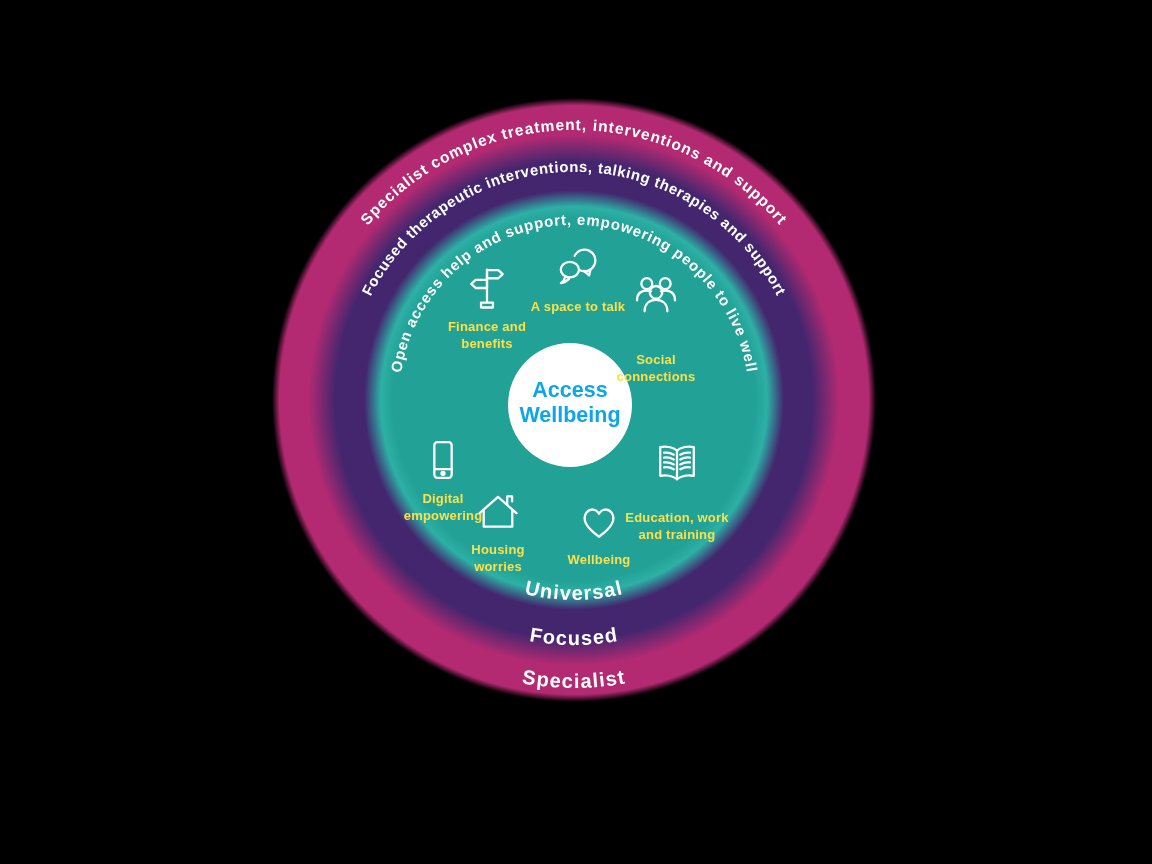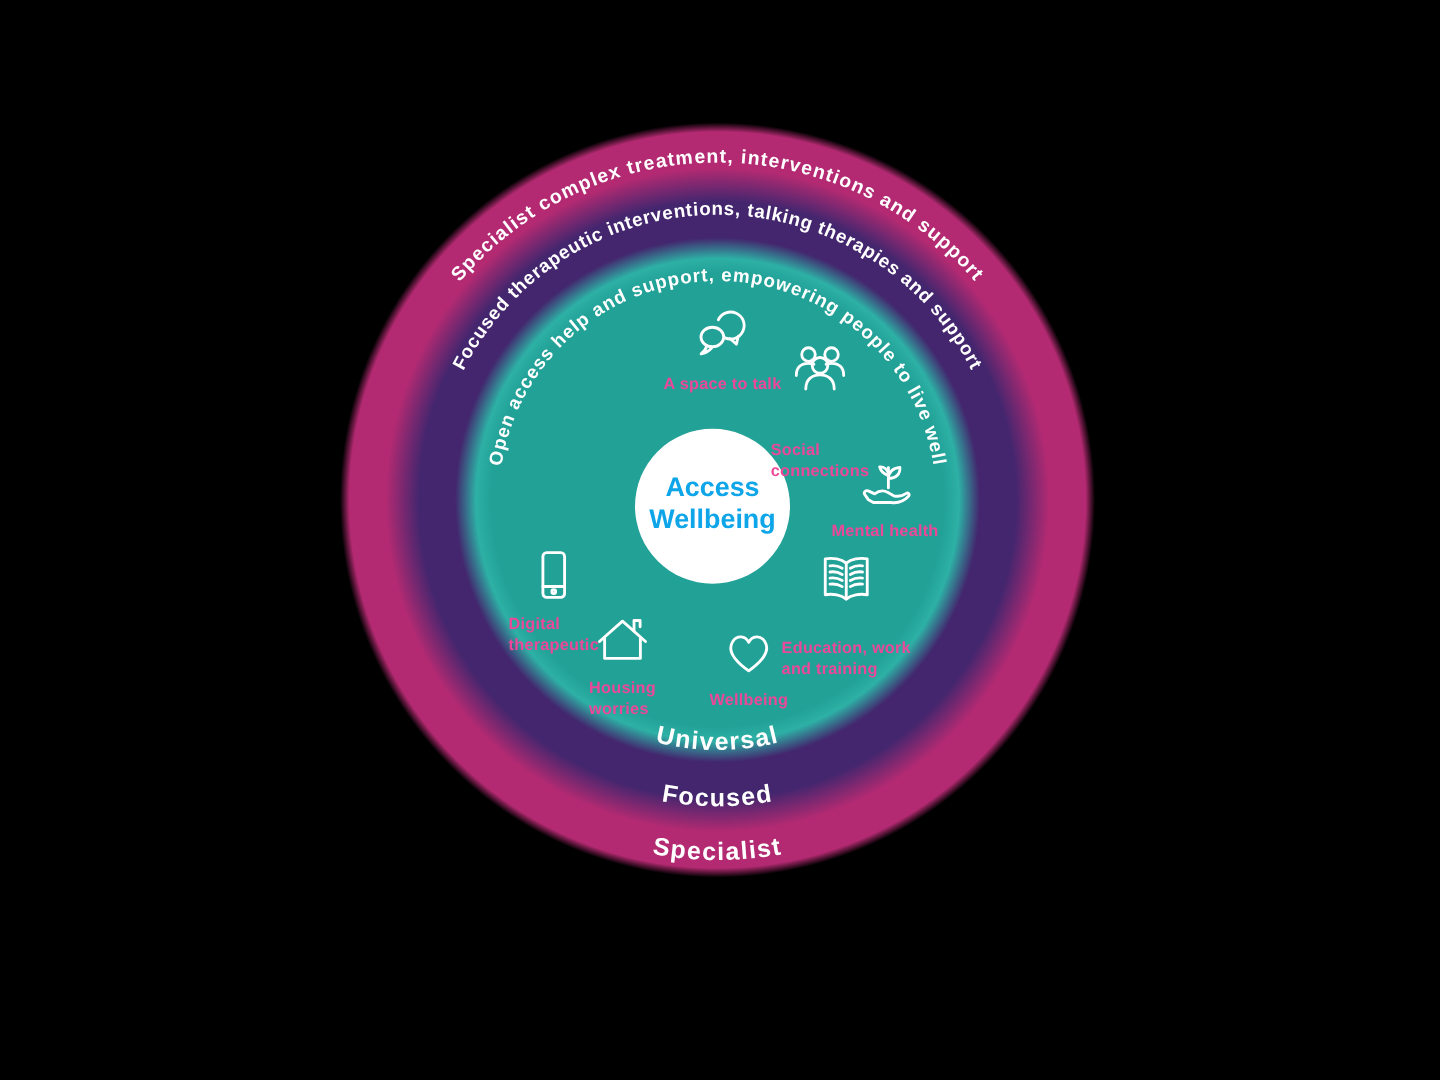--- a/index.html
+++ b/index.html
@@ -5,21 +5,21 @@
   html,body{margin:0;padding:0;background:#000;}
   body{width:1152px;height:864px;font-family:"Liberation Sans",sans-serif;}
   .stage{position:relative;width:1152px;height:864px;overflow:hidden;background:#000;}
   .rings-svg{position:absolute;left:0;top:0;}
   .arc-text{fill:#fff;font-weight:bold;font-size:15px;letter-spacing:0.6px;text-anchor:middle;}
   .arc-text.spec{font-size:15.5px;letter-spacing:1px;}
   .arc-text.open{letter-spacing:0.8px;}
   .band-text{fill:#fff;font-weight:bold;font-size:20px;letter-spacing:1.2px;text-anchor:middle;}
   .svc{position:absolute;width:132px;display:flex;flex-direction:column;align-items:center;gap:4px;}
   .svc-icon{width:54px;height:52px;stroke:#fff;fill:none;stroke-width:2.1;stroke-linecap:round;stroke-linejoin:round;}
-  .svc-label{color:#ec4899;font-weight:bold;font-size:13px;line-height:17px;text-align:left;white-space:pre-line;letter-spacing:0.2px;}
+  .svc-label{color:#fde047;font-weight:bold;font-size:13px;line-height:17px;text-align:center;white-space:pre-line;letter-spacing:0.2px;}
   .center-label{position:absolute;left:488px;top:378px;width:164px;text-align:center;color:#0ea5e9;font-weight:bold;font-size:21.5px;line-height:25px;}
 </style>
 </head>
 <body>
 
 <div class="stage">
 
   <svg class="rings-svg" width="1152" height="864" viewBox="0 0 1152 864">
     <defs>
       <radialGradient id="ringGrad" gradientUnits="userSpaceOnUse" cx="574" cy="400" r="302">
@@ -57,20 +57,30 @@
       <textPath href="#arcUniBot" startOffset="50%">Universal</textPath>
     </text>
     <text class="band-text">
       <textPath href="#arcFocBot" startOffset="50%">Focused</textPath>
     </text>
     <text class="band-text">
       <textPath href="#arcSpecBot" startOffset="50%">Specialist</textPath>
     </text>
   </svg>
 
+  <div class="svc" style="left:421px;top:262px;">
+    <svg class="svc-icon" viewBox="0 0 48 48">
+      <path d="M24 7 V37"></path>
+      <rect x="18.5" y="37.5" width="11" height="4.5"></rect>
+      <path d="M24 7.5 h10.5 l4 3.75 l-4 3.75 H24 Z"></path>
+      <path d="M24 16.5 h-10.5 l-4 3.75 l4 3.75 H24 Z"></path>
+    </svg>
+    <div class="svc-label">Finance and
+benefits</div>
+  </div>
 
   <div class="svc" style="left:512px;top:242px;">
     <svg class="svc-icon" viewBox="0 0 48 48">
       <path d="M20.9 12.8 A10 10 0 1 1 25.8 26.1"></path>
       <path d="M35.5 25.2 L34.3 30.8 L29.5 26.6"></path>
       <ellipse cx="16.5" cy="25.5" rx="8.4" ry="7.2"></ellipse>
       <path d="M12.5 31.8 C11.8 34.3 10.3 36.3 8.2 37.9 C11.3 37.4 13.8 36 15.8 33.8"></path>
     </svg>
     <div class="svc-label">A space to talk</div>
   </div>
@@ -81,29 +91,20 @@
       <path d="M6.5 29 C6.5 23 10 20 15.5 20 C17 20 18.3 20.2 19.5 20.7"></path>
       <circle cx="32.5" cy="13.5" r="5"></circle>
       <path d="M41.5 29 C41.5 23 38 20 32.5 20 C31 20 29.7 20.2 28.5 20.7"></path>
       <circle cx="24" cy="21.5" r="5.8"></circle>
       <path d="M13.5 39 C13.5 32 18 28.5 24 28.5 C30 28.5 34.5 32 34.5 39"></path>
     </svg>
     <div class="svc-label">Social
 connections</div>
   </div>
 
-  <div class="svc" style="left:642px;top:360px;">
-    <svg class="svc-icon" viewBox="0 0 48 48">
-      <path d="M26.5 13 V28"></path>
-      <path d="M26.5 19 C23.5 18 21 15.8 20 12.5 C23.5 12.2 26.2 14.5 26.5 18 Z"></path>
-      <path d="M26.5 21 C26.8 16.5 29.7 13.3 35 12.8 C35.3 17.8 32.3 20.9 26.5 21 Z"></path>
-      <path d="M11.8 36.8 L9 32.8 C8 31.2 9.8 29.4 11.6 30.2 L16.4 32.4 C19.4 30 23 29.6 26.2 31.4 L30.4 33.8 C33.6 34.6 36.8 34 39.4 32.2 C41.2 31 42.6 32.8 41.2 34.4 C38.2 37.6 33.6 39.4 28.8 38.8 L15.4 38.8 Z"></path>
-    </svg>
-    <div class="svc-label">Mental health</div>
-  </div>
 
   <div class="svc" style="left:611px;top:437px;gap:20px;">
     <svg class="svc-icon" viewBox="0 0 48 48">
       <path d="M24 12.5 C20.5 9.5 14 8.3 8.5 9.3 V35.8 C14 34.8 20.5 36 24 39 C27.5 36 34 34.8 39.5 35.8 V9.3 C34 8.3 27.5 9.5 24 12.5 Z"></path>
       <path d="M24 12.5 V39"></path>
       <path d="M12 14.5 C15.5 14 18.5 14.8 21 16.3"></path>
       <path d="M12 19 C15.5 18.5 18.5 19.3 21 20.8"></path>
       <path d="M12 23.5 C15.5 23 18.5 23.8 21 25.3"></path>
       <path d="M12 28 C15.5 27.5 18.5 28.3 21 29.8"></path>
       <path d="M36 14.5 C32.5 14 29.5 14.8 27 16.3"></path>
@@ -132,21 +133,21 @@
 worries</div>
   </div>
 
   <div class="svc" style="left:377px;top:434px;">
     <svg class="svc-icon" viewBox="0 0 48 48">
       <rect x="16" y="7.5" width="16" height="33" rx="2.8"></rect>
       <path d="M16 32.5 H32"></path>
       <circle cx="24" cy="36.3" r="1.4"></circle>
     </svg>
     <div class="svc-label">Digital
-therapeutic</div>
+empowering</div>
   </div>
 
 
   <div class="center-label">
     <div>Access</div>
     <div>Wellbeing</div>
   </div>
 
 </div>
 

